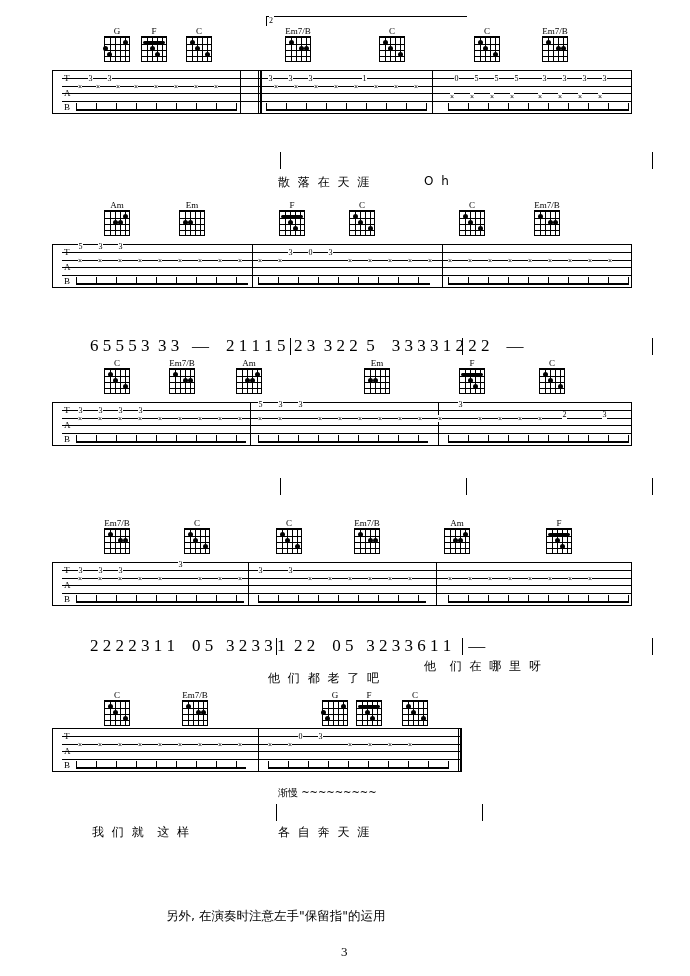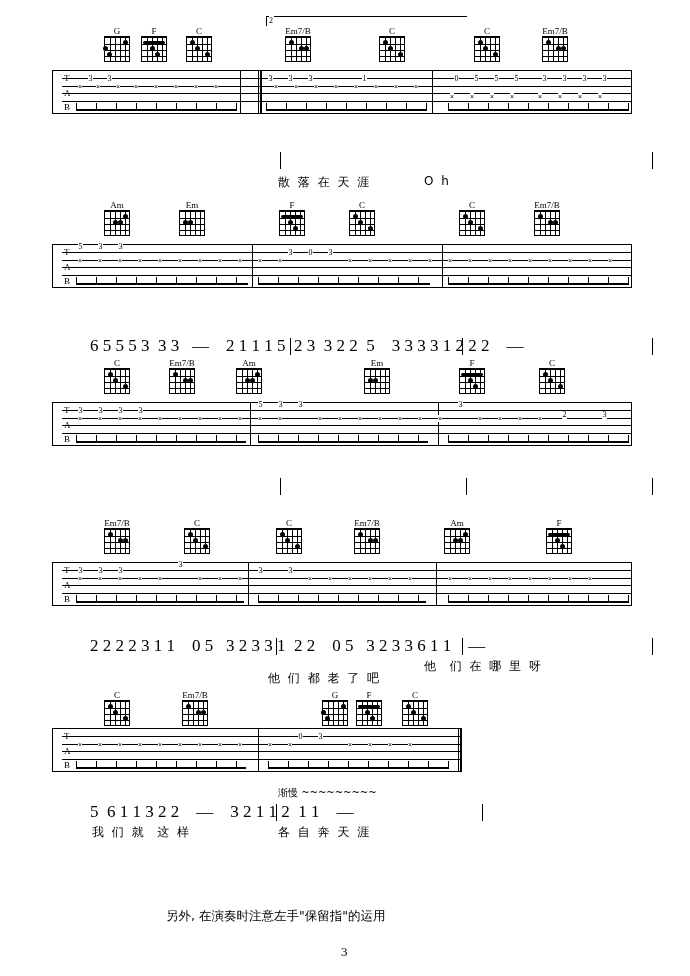--- a/index.html
+++ b/index.html
@@ -1061,21 +1061,20 @@
     <div class="stem" style="left:306px; top:32px; height:8px"></div>
     <div class="stem" style="left:326px; top:32px; height:8px"></div>
     <div class="stem" style="left:346px; top:32px; height:8px"></div>
     <div class="stem" style="left:366px; top:32px; height:8px"></div>
     <div class="stem" style="left:386px; top:32px; height:8px"></div>
   </div>
 
   <div class="rit" style="left:278px; top:96px;">渐慢 ~~~~~~~~~</div>
 
   <div class="jianpu" style="top:112px;">
-    <span class="n" style="left:28px;">5  6 1 1 3 2 2    —    3 2 1 1 2  1 1    —</span>
     <div class="bar" style="left:214px;"></div>
     <div class="bar" style="left:420px;"></div>
   </div>
   <div class="lyric" style="left:92px; top:134px;">我 们 就  这 样</div>
   <div class="lyric" style="left:278px; top:134px;">各 自 奔 天 涯</div>
 </div>
 
 <div class="footnote" style="left:166px; top:908px;">另外, 在演奏时注意左手"保留指"的运用</div>
 
 <div class="pagenum" style="left:341px; top:944px;">3</div>

